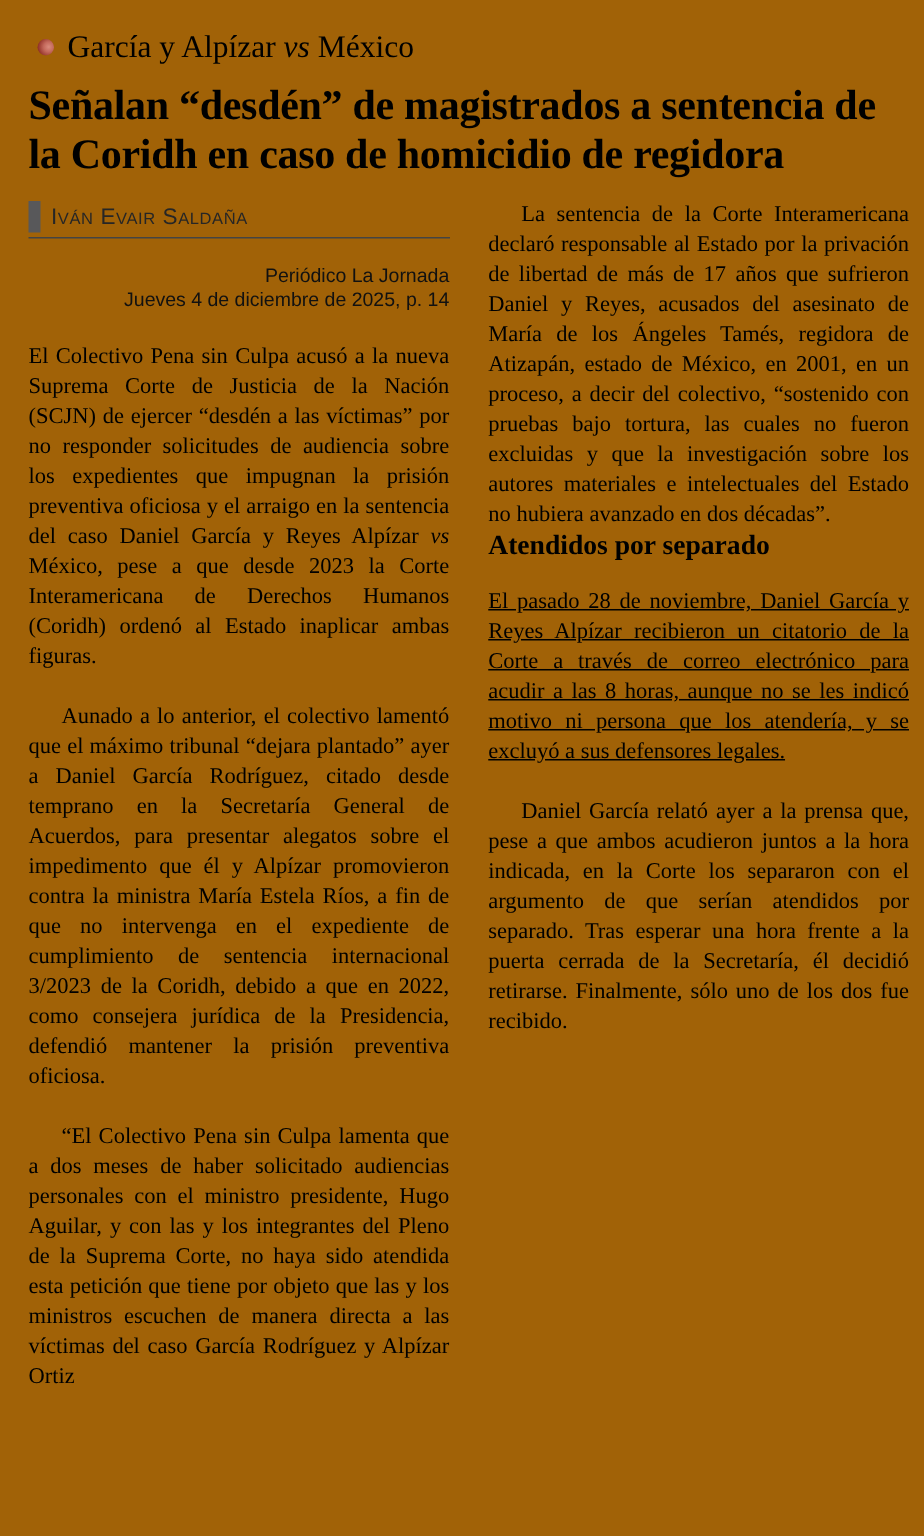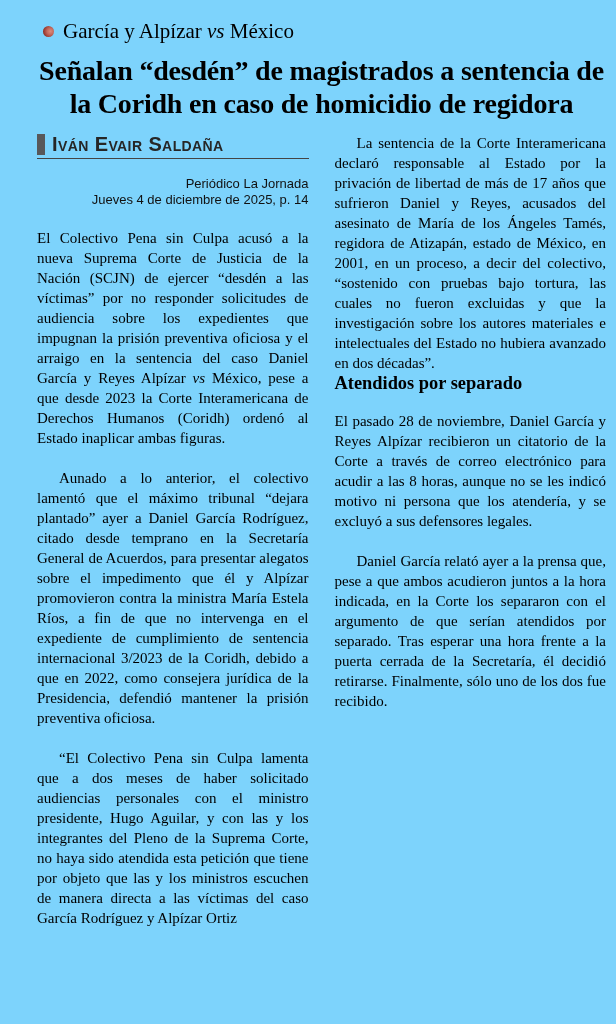--- a/index.html
+++ b/index.html
@@ -8,22 +8,22 @@
     --bar-gray:#58585a;
     --rule-gray:#444444;
     --text-black:#000000;
   }
   *{margin:0;padding:0;box-sizing:border-box;}
   html,body{background:#ffffff;}
   .page{
     position:relative;
     width:616px;height:1024px;
     overflow:hidden;
-    background:#7dd3fc;
-    padding:14px 10px 0 37px;
+    background:#a16207;
+    padding:14px 10px 0 19px;
     font-family:"Liberation Serif", serif;
     color:var(--text-black);
   }
   
   .kicker{
     display:flex;align-items:center;
     margin:5px 0 11px 0;
     font-size:21px;line-height:24px;
   }
   .kicker-bullet{
@@ -32,43 +32,42 @@
     margin:1px 9px 0 6px;
     background:radial-gradient(circle at 68% 48%, var(--bullet-light) 0%, #c4695c 35%, var(--bullet-dark) 78%);
   }
   .kicker-text em{font-style:italic;}
   
   .headline{
     font-size:28px;line-height:33px;font-weight:bold;
     letter-spacing:-0.2px;
     margin:3px 0 13px 0;
     max-width:590px;
-    text-align:center;
   }
   
   .cols{display:flex;gap:26px;align-items:flex-start;}
   .col{flex:1 1 0;min-width:0;}
   
   .byline-block{
     display:flex;align-items:center;
     border-bottom:1.5px solid var(--rule-gray);
     padding:0 0 2px 0;
     height:26px;
   }
   .byline-bar{
     flex:0 0 auto;
     width:8px;height:21px;
     background:var(--bar-gray);
     margin-right:7px;
   }
   .byline-name{
     font-family:"Liberation Sans", sans-serif;
-    font-weight:bold;
+    font-weight:normal;
     font-variant:small-caps;
-    font-size:20px;
+    font-size:15px;
     letter-spacing:0.4px;
     color:#262626;
     white-space:nowrap;
   }
   
   .dateline{
     text-align:right;
     font-family:"Liberation Sans", sans-serif;
     font-size:13px;line-height:16px;
     margin:17px 0 20px 0;
@@ -81,21 +80,21 @@
     text-align:justify;
     margin-top:20px;
   }
   .article .para:first-child{margin-top:0;}
   .article .para.indent{text-indent:22px;}
   .article .para em{font-style:italic;}
   .article .subhead{
     font-size:18.4px;line-height:20px;
     font-weight:bold;
   }
-  .article .subhead + .para{margin-top:18px;}
+  .article .subhead + .para{margin-top:18px;text-decoration:underline;}
 </style>
 </head>
 <body>
 
 <div class="page">
 
   <div class="kicker">
     <span class="kicker-bullet"></span>
     <span class="kicker-text"><span>García y Alpízar </span><em>vs</em><span> México</span></span>
   </div>

